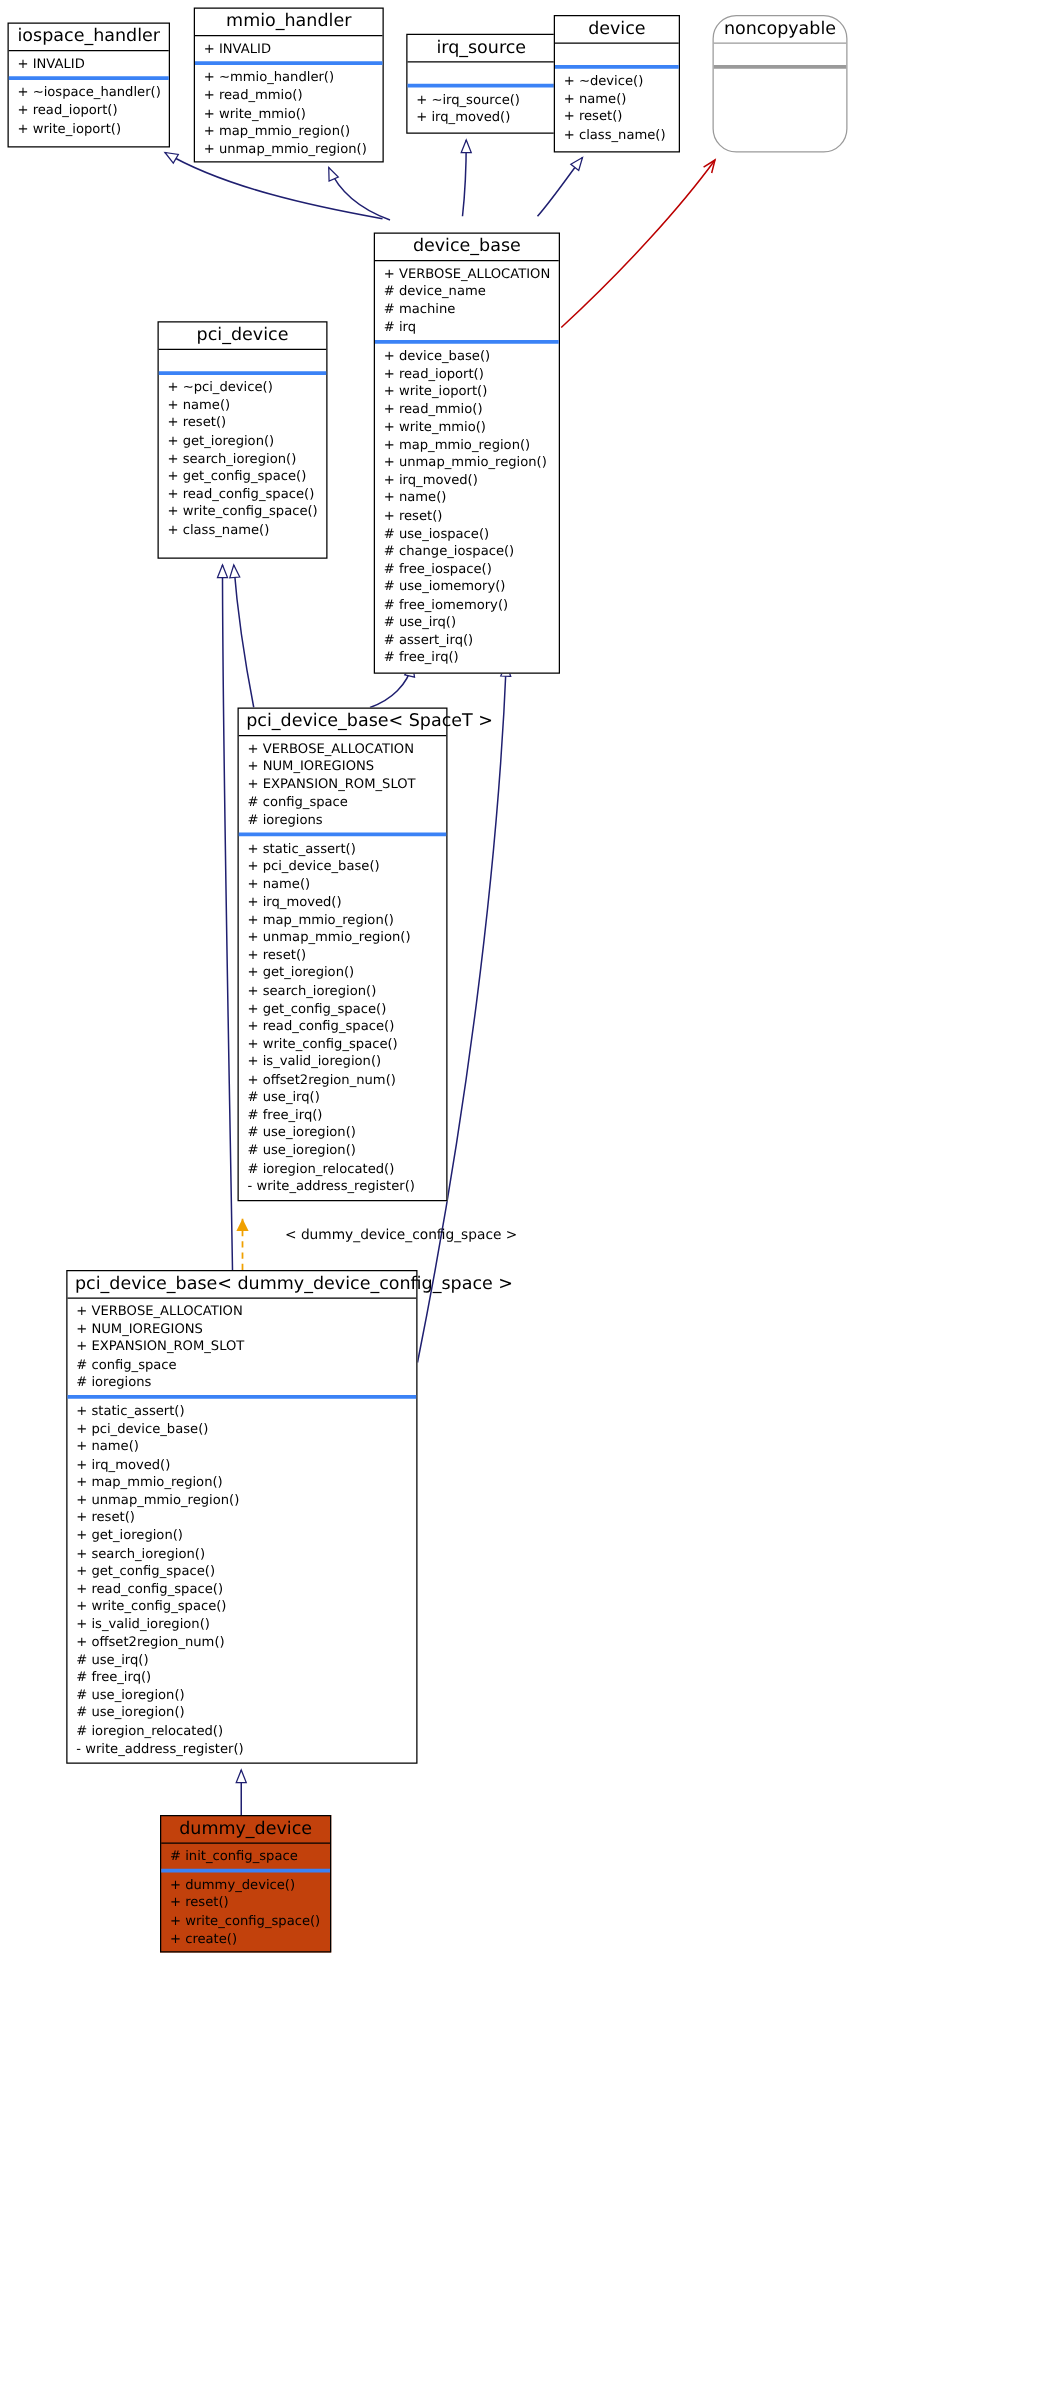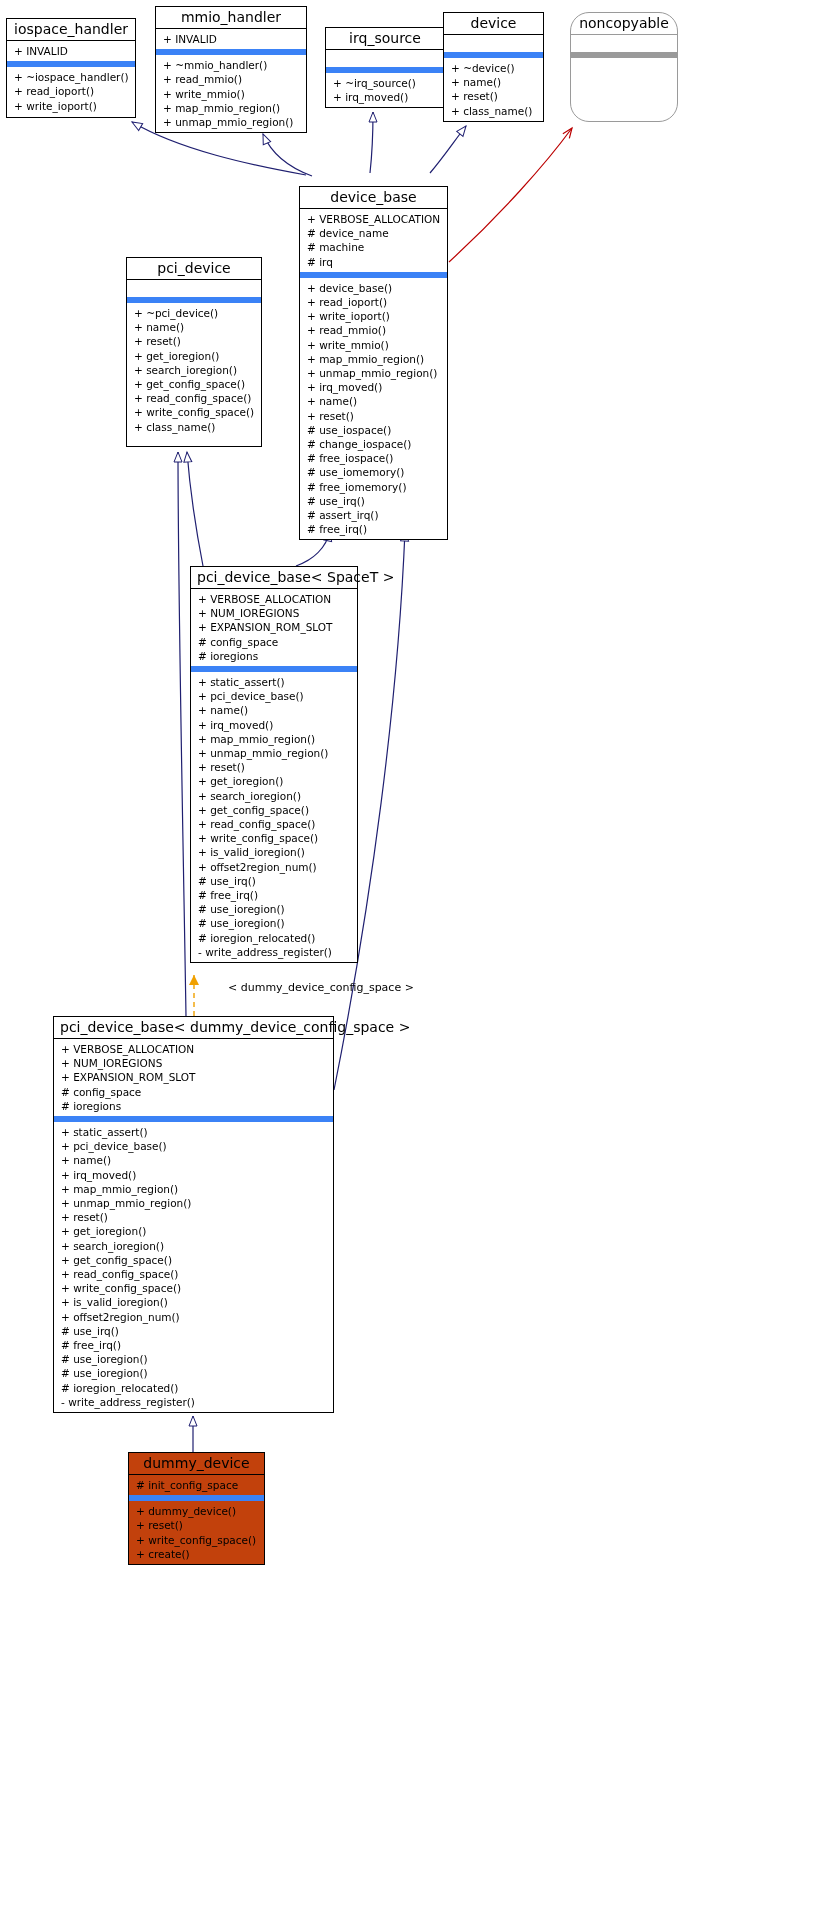--- a/index.html
+++ b/index.html
@@ -33,21 +33,21 @@
     text-align:center;
     font-size:14px;
     color:#000000;
     padding:4px 6px 4px 6px;
     line-height:13px;
     white-space:nowrap;
     border-bottom:1px solid #000000;
   }
   .gray-border .uml-title{ border-bottom-color:#9a9a9a; }
   .uml-attrs{
-    border-bottom:6px solid #3b82f6;
+    border-bottom:3px solid #3b82f6;
     padding:3px 6px 3px 7px;
     min-height:11px;
   }
   .gray-border .uml-attrs{ border-bottom-color:#9a9a9a; }
   .uml-ops{
     padding:3px 6px 3px 7px;
     min-height:6px;
   }
   .uml-row{
     font-size:10.5px;

